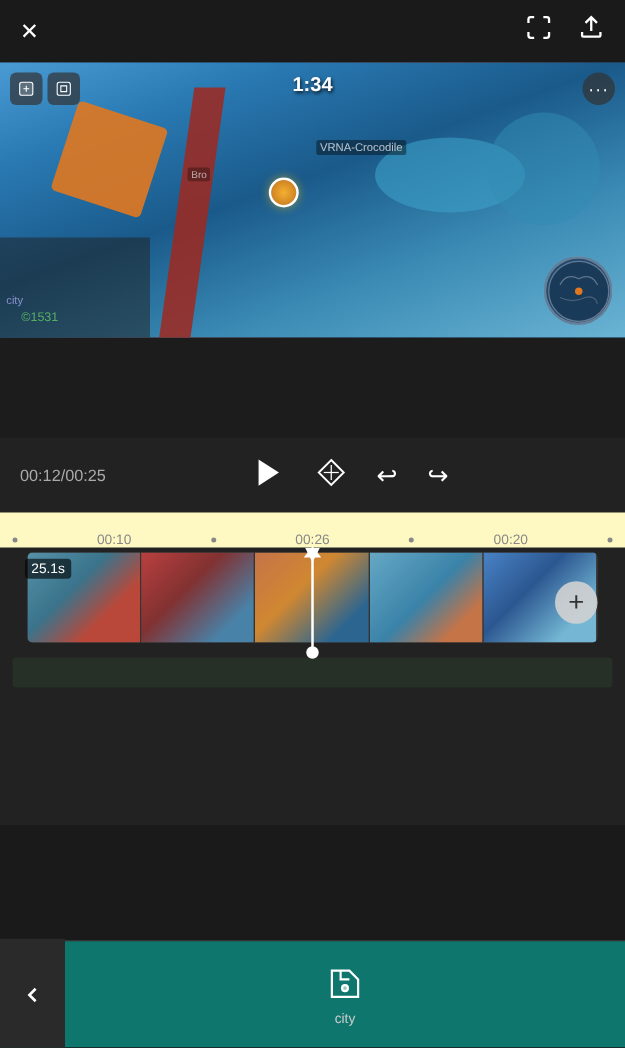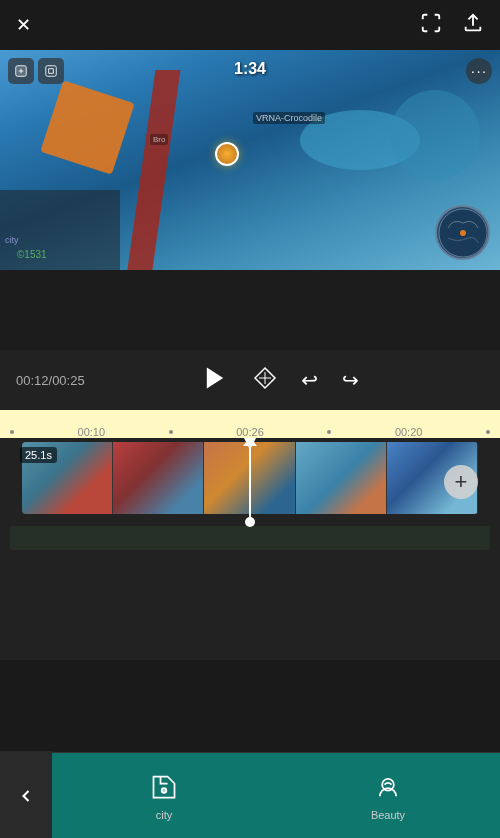--- a/index.html
+++ b/index.html
@@ -482,29 +482,19 @@
       <div class="toolbar-icon">
         <svg width="28" height="28" viewBox="0 0 24 24" fill="none" stroke="white" stroke-width="1.5">
           <path d="M9 3H3v18h18V9l-6-6H9z"></path>
           <path d="M9 3v6h6"></path>
           <circle cx="12" cy="15" r="2" fill="rgba(255,255,255,0.6)"></circle>
         </svg>
       </div>
       <span class="toolbar-label">city</span>
     </div>
 
-    <div class="toolbar-item">
-      <div class="toolbar-icon">
-        <svg width="28" height="28" viewBox="0 0 24 24" fill="none" stroke="white" stroke-width="1.5">
-          <circle cx="12" cy="10" r="5"></circle>
-          <path d="M5 20a7 7 0 0 1 14 0"></path>
-          <path d="M9 10 Q12 7 15 10"></path>
-        </svg>
-      </div>
-      <span class="toolbar-label">Beauty</span>
-    </div>
 
 
 
 
 
   </div>
 </div>
 
 </body></html>

